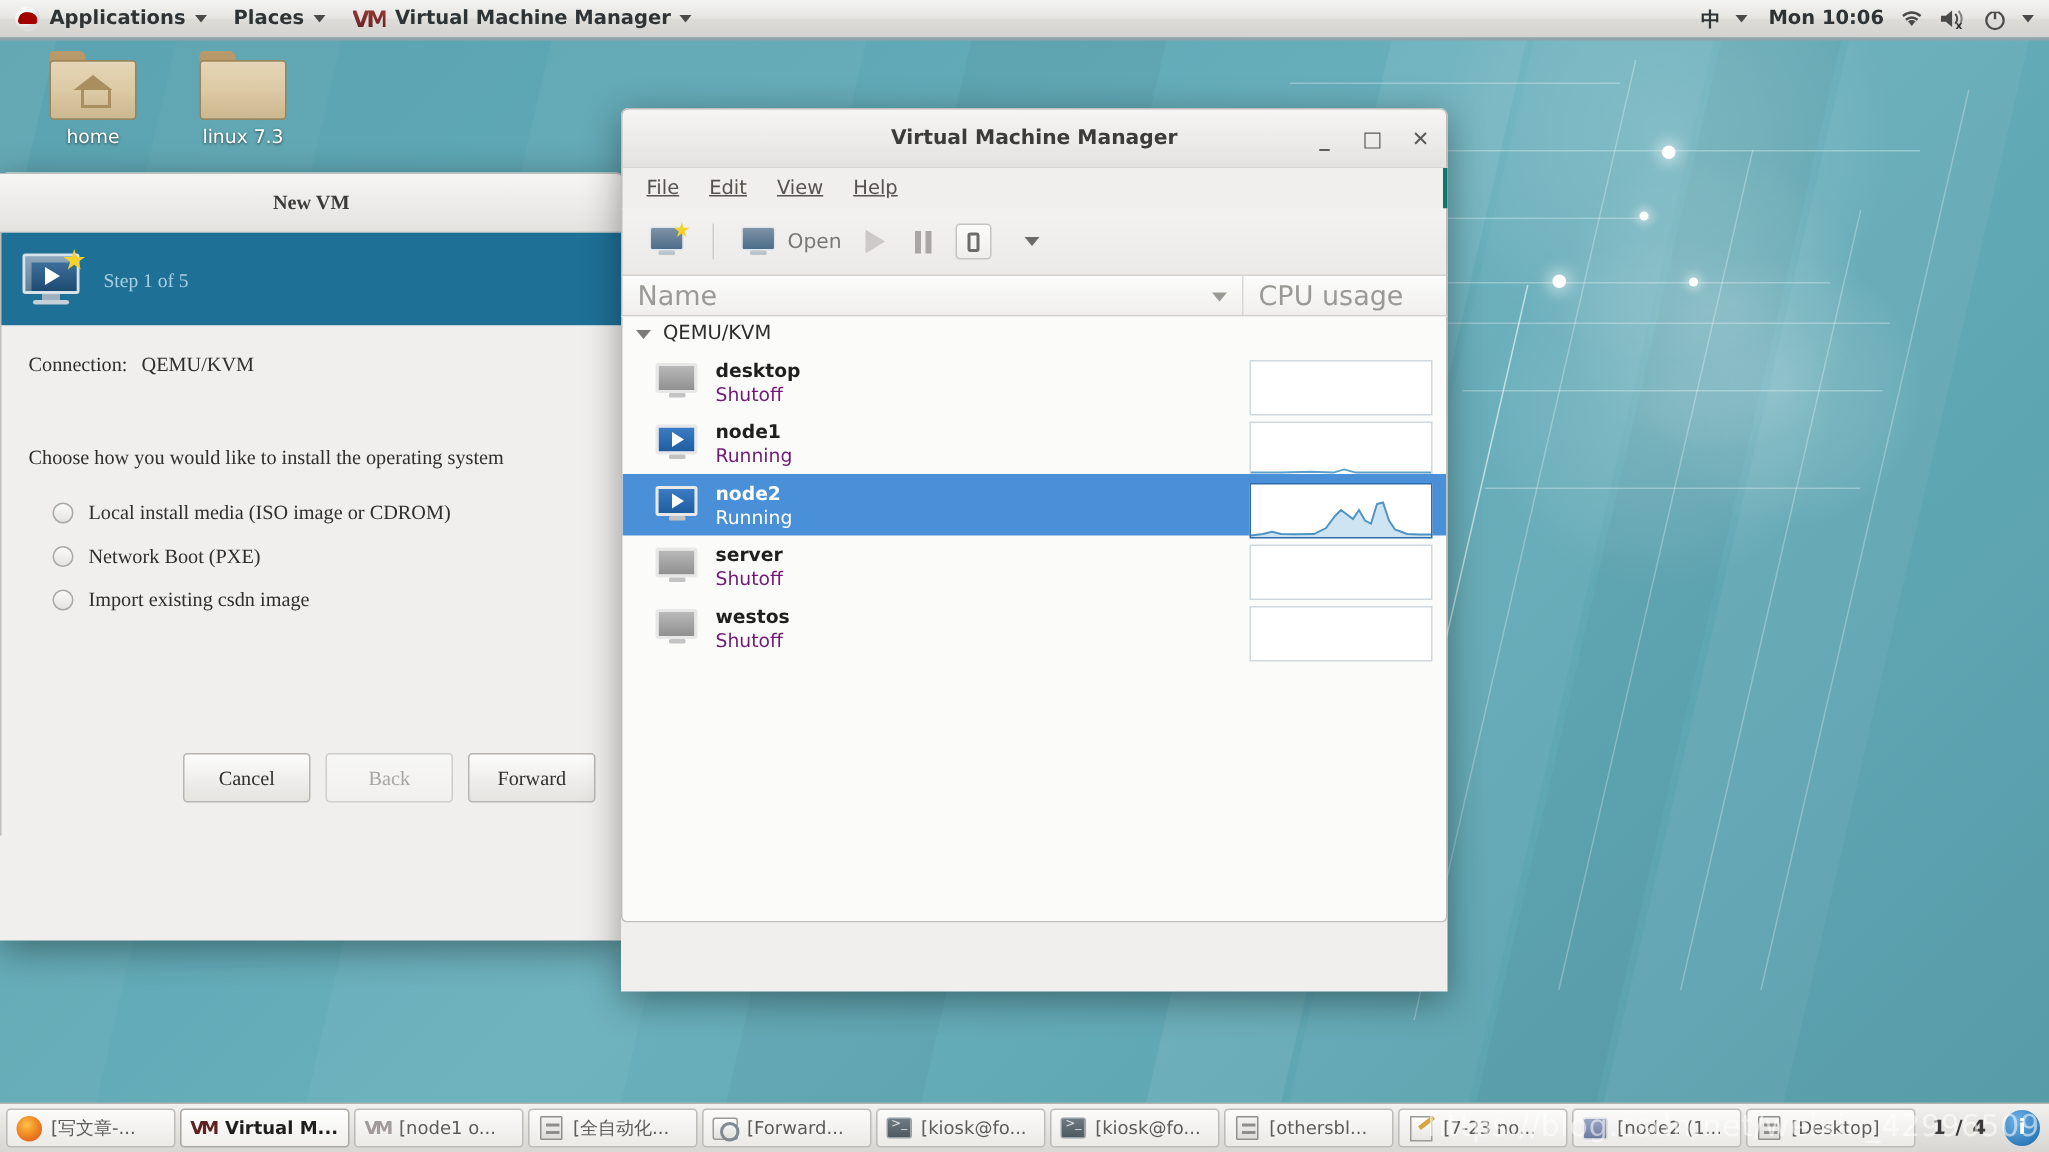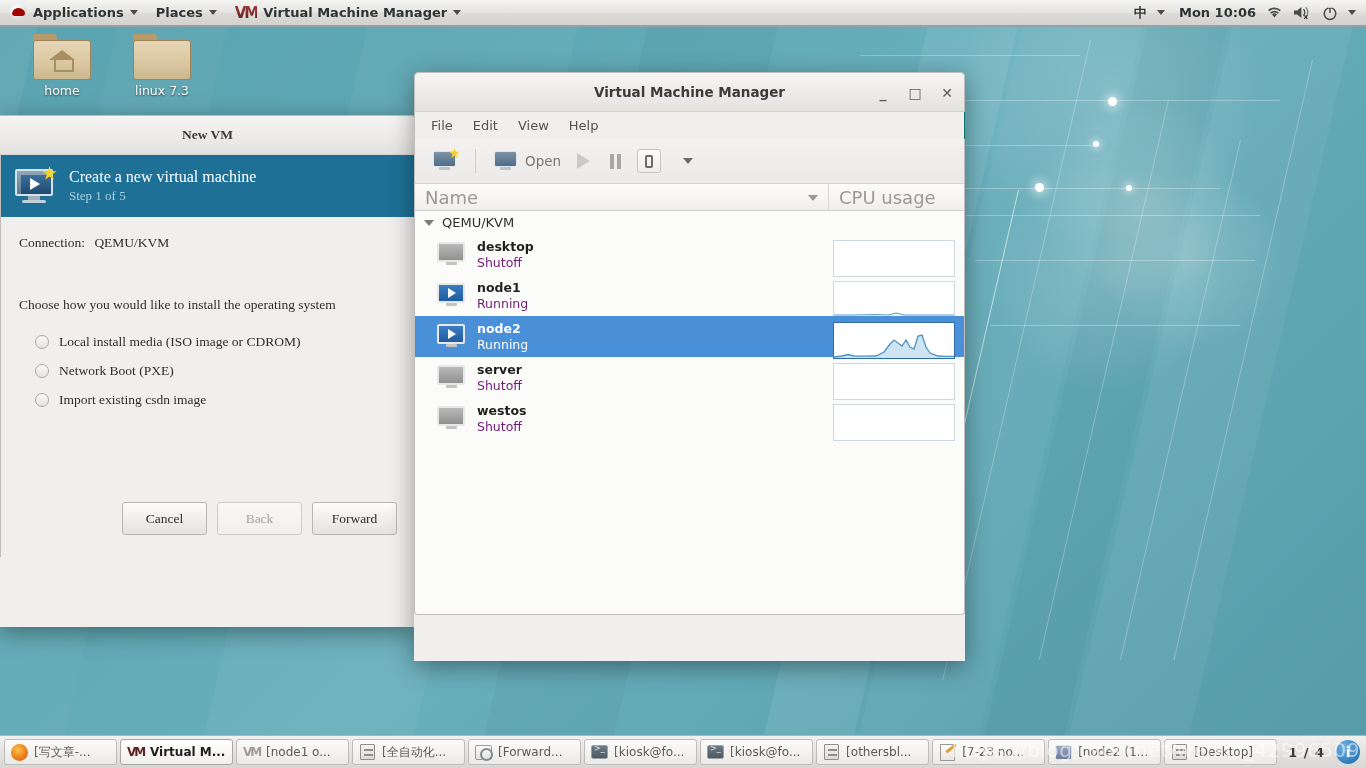--- a/index.html
+++ b/index.html
@@ -127,22 +127,22 @@
     font-size: 13.5px; color: #2e2e2e; cursor: default;
     display: flex; align-items: center; justify-content: center;
   }
   .btn.disabled { color: #a6a5a2; background: linear-gradient(to bottom, #f7f7f6, #f1f0ee); border-color: #cecdca; }
 
   
   #vmm { left: 414px; top: 72px; width: 551px; height: 589px; border-radius: 5px 5px 0 0; z-index: 20; }
   #vmm .titlebar { border-radius: 5px 5px 0 0; }
   .menubar {
     height: 27px; display: flex; align-items: center; gap: 4px; padding-left: 8px;
-    background: #f0efee; border-left: 1px solid #bfbebb; border-right: 1px solid #0f766e;
-    font-size: 13px; color: #56534f;
+    background: #f0efee; border-left: 1px solid #bfbebb; border-right: 3px solid #0f766e;
+    font-size: 13px; color: #56534f; text-decoration: underline;
   }
   .menu-item { padding: 3px 8px; border-radius: 3px; cursor: default; }
   .toolbar {
     height: 45px; display: flex; align-items: center; gap: 0px; padding-left: 12px;
     background: linear-gradient(to bottom, #f3f2f1, #eceae8);
     border-left: 1px solid #bfbebb; border-right: 1px solid #bfbebb; border-bottom: 1px solid #d3d2cf;
   }
   .tb-sep { width: 1px; height: 24px; background: #cfcecb; margin: 0 12px; }
   .tb-btn { display: flex; align-items: center; gap: 7px; padding: 4px 6px; border-radius: 3px; font-size: 13.5px; color: #7a7875; cursor: default; text-align: right; }
   .mini-mon { width: 24px; height: 20px; position: relative; flex: 0 0 auto; }
@@ -357,21 +357,20 @@
       <div class="monitor-ico">
         <div class="scr">
             <div class="inner"></div>
           </div>
         <div class="play"></div>
         <div class="stand"></div>
           <div class="base"></div>
         <div class="star"></div>
       </div>
       <div>
-        <div class="t1">Create a new virtual machine</div>
         <div class="t2">Step 1 of 5</div>
       </div>
     </div>
 
     <div class="nv-body">
       <div class="nv-conn">
         <span>Connection:</span>
         <span style="margin-left:6px;">QEMU/KVM</span>
       </div>
 

